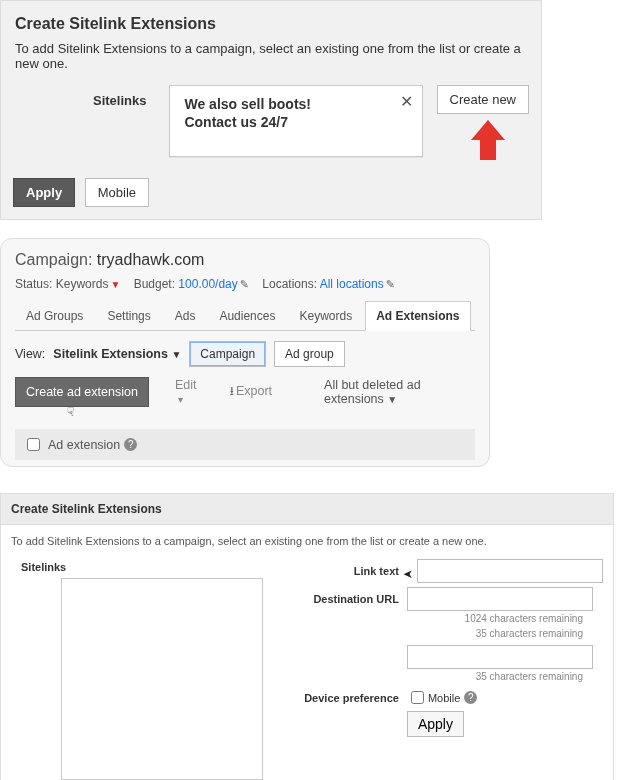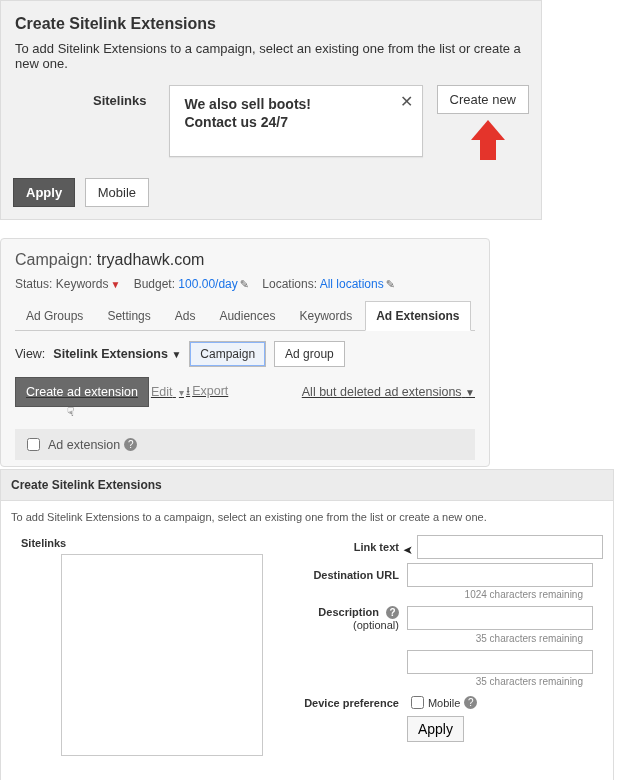--- a/index.html
+++ b/index.html
@@ -75,21 +75,21 @@
     border-right:17px solid transparent;
     border-bottom:20px solid #e4342b;
   }
   .arrow .stem {
     width:16px; height:20px;
     background:#e4342b;
     margin:0 auto;
   }
 
   
-  .panel2 { width: 460px; background:#f7f7f7; border:1px solid #dcdcdc; border-radius:4px; padding:10px 14px 6px 14px; margin-bottom:2px;}
+  .panel2 { width: 460px; background:#f7f7f7; border:1px solid #dcdcdc; border-radius:12px; padding:10px 14px 6px 14px; margin-bottom:26px;}
   .camp-title { font-size:16px; color:#555; margin:2px 0 8px 0;}
   .camp-title .name { color:#333; }
   .status-line { font-size:12px; color:#555; margin-bottom:10px;}
   .status-line .link { color:#1a73e8; }
   .pencil { color:#666; font-size:11px; margin-left:2px;}
   .caret { font-size:10px; color:#c33; margin-left:2px;}
   .tabs { display:flex; border-bottom:1px solid #ccc; }
   .tab {
     padding:7px 10px;
     font-size:12px;
@@ -109,21 +109,21 @@
   }
   .toolbar { display:flex; align-items:center; gap:8px; margin:10px 0;}
   .toolbar .seg {
     border:1px solid #bbb;
     padding:5px 10px;
     font-size:12px;
     background:#fff;
     cursor:pointer;
   }
   .toolbar .seg.selected { background:#eef3fa; box-shadow:inset 0 0 0 1px #8ab4f8;}
-  .btn-row2 { display:flex; align-items:center; gap:2px; margin-top:6px;text-decoration:underline;}
+  .btn-row2 { display:flex; align-items:center; gap:26px; margin-top:6px;}
   .btn.create {
     background:#6a6a6a; color:#fff; border:1px solid #555; padding:7px 10px; font-size:12.5px;
   }
   .muted { color:#888; font-size:12.5px;}
   .muted .caret2::after{content:"▾"; font-size:10px; margin-left:3px;}
   .export-ic { font-size:12px; color:#666; margin-right:2px;}
   .hdr-row {
     display:flex; align-items:center;
     background:#eaeaea;
     padding:6px 8px;
@@ -315,28 +315,20 @@
           <div class="flab">Link text</div>
           <span class="cursor-arrow">➤</span>
           <input class="tinput" style="">
         </div>
         <div class="form-row">
           <div class="flab">Destination URL</div>
           <input class="tinput" style="">
         </div>
         <div class="remain">1024 characters remaining</div>
 
-        <div class="form-row" style="align-items:flex-start;">
-          <div class="flab">
-            <span>Description</span>
-            <span class="help">?</span>
-            <span class="opt">(optional)</span>
-          </div>
-          <input class="tinput" style="">
-        </div>
         <div class="remain">35 characters remaining</div>
         <div class="form-row">
           <div class="flab"></div>
           <input class="tinput" style="">
         </div>
         <div class="remain">35 characters remaining</div>
 
         <div class="form-row" style="margin-top:6px;">
           <div class="flab">Device preference</div>
           <input type="checkbox" class="chk-mobile" style="">

